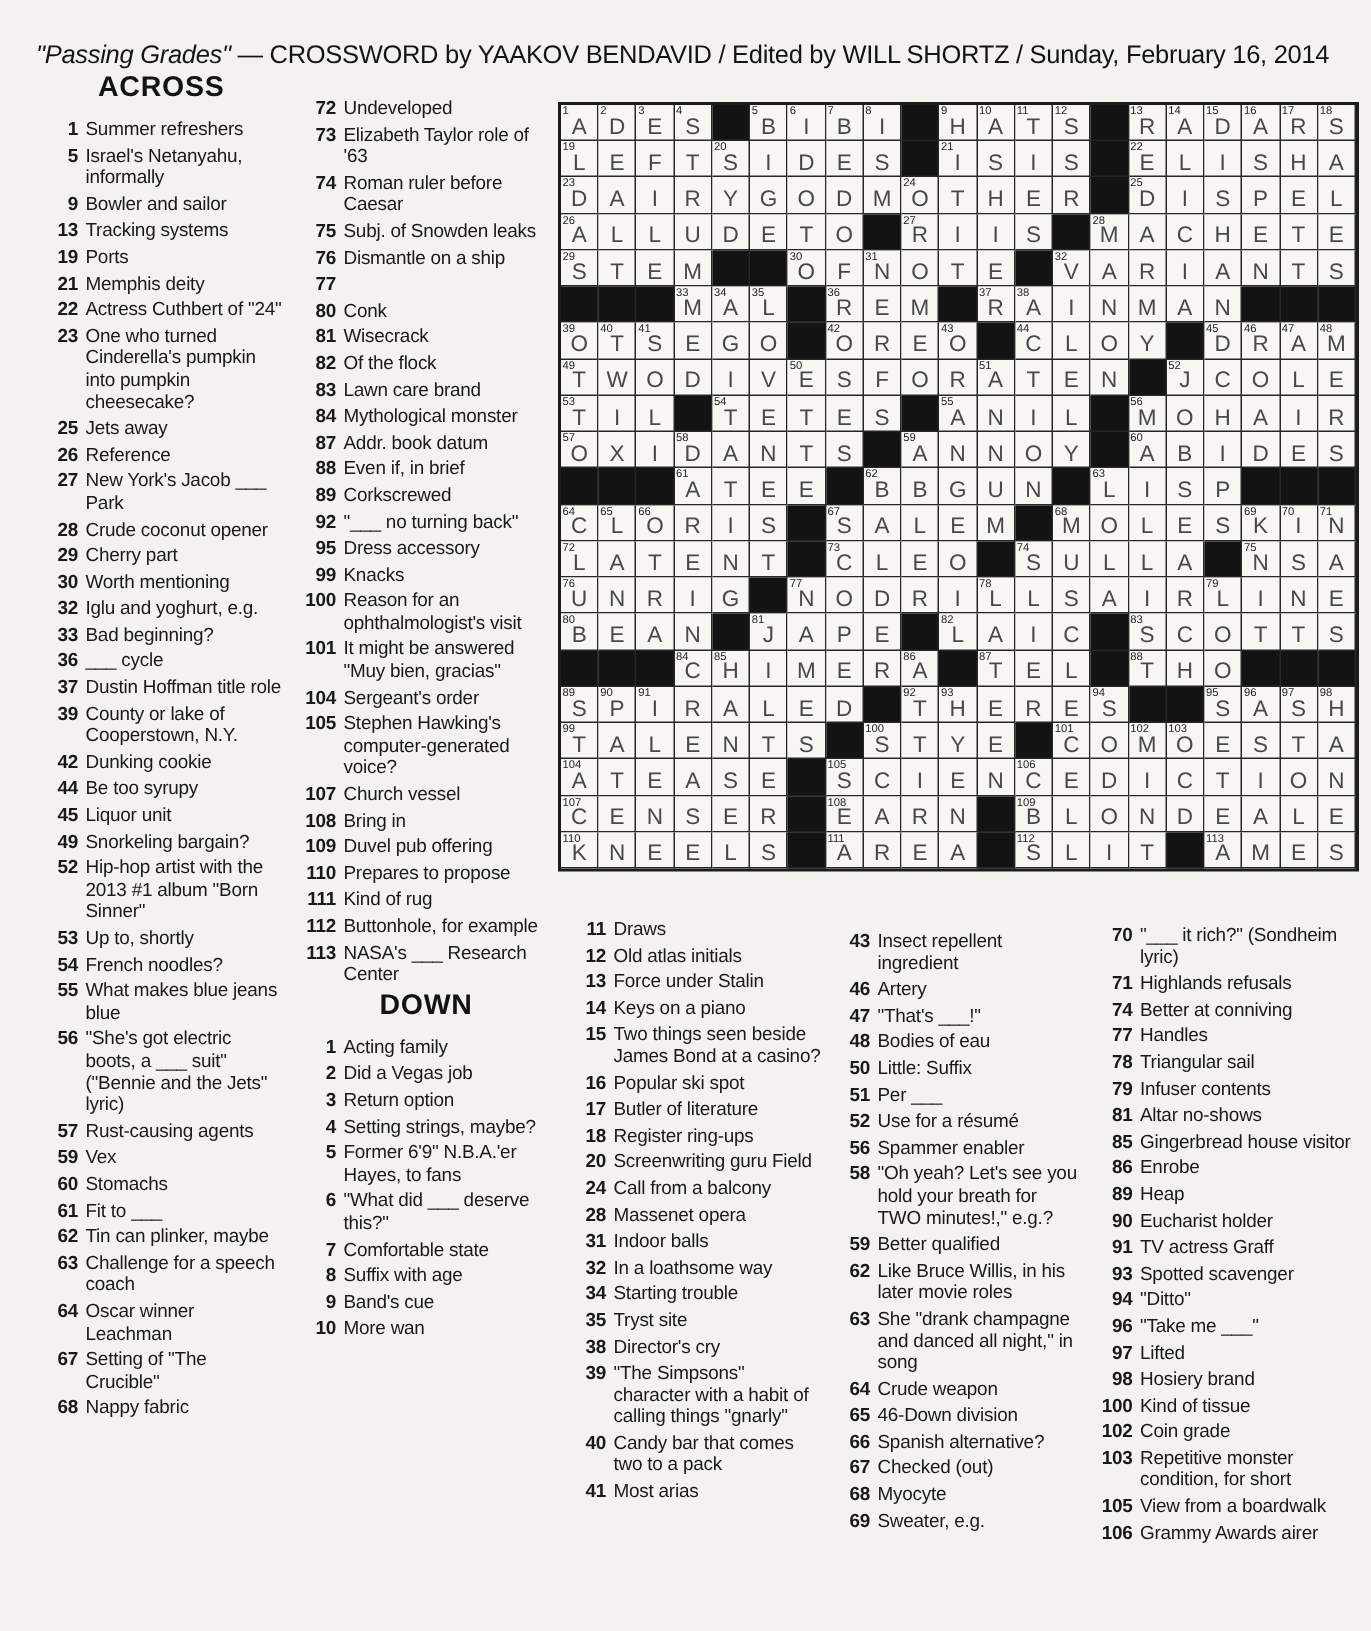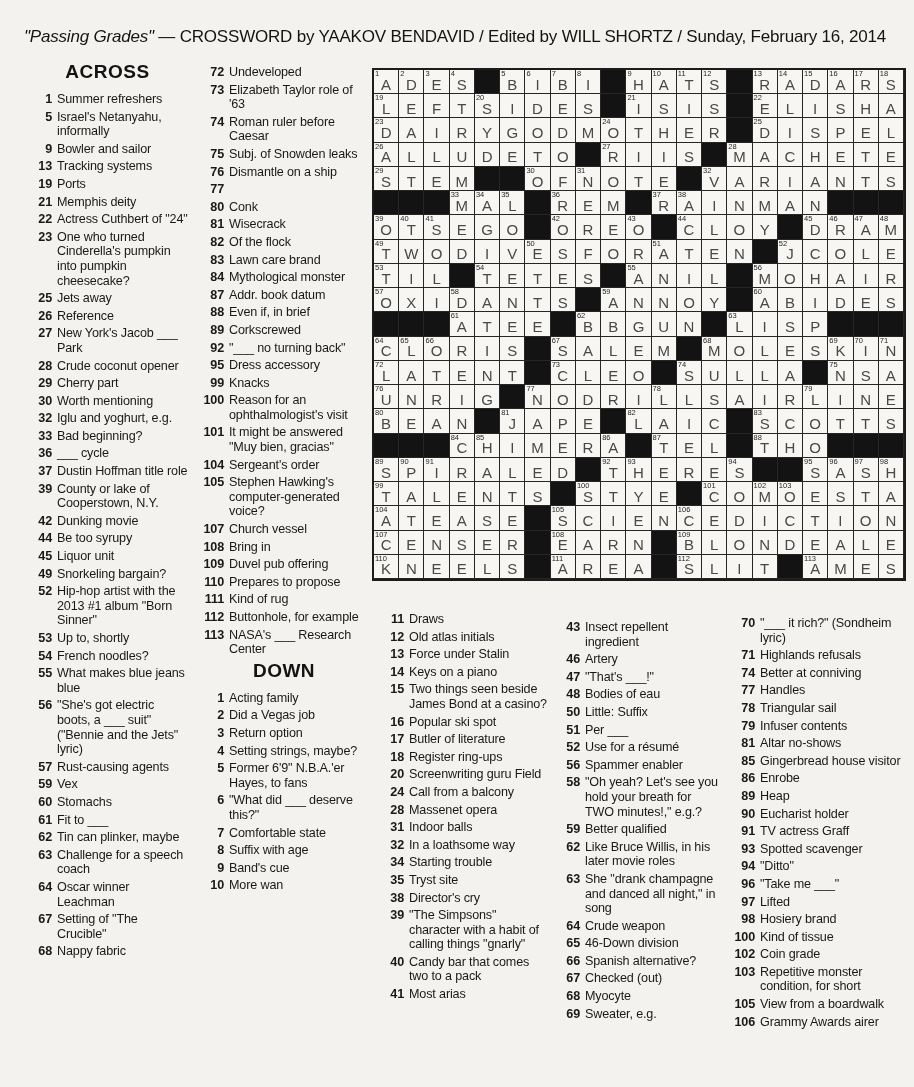--- a/index.html
+++ b/index.html
@@ -13,21 +13,21 @@
   .title{
     position:absolute;left:24px;top:27px;width:880px;
     font-size:17px;color:#141414;letter-spacing:-0.2px;white-space:nowrap;
   }
   .title .t-italic{font-style:italic;}
   .section-header{
     font-weight:700;font-size:19px;letter-spacing:0.5px;
     text-align:center;margin:0 0 9px 0;color:#131313;
   }
   .clue-col{position:absolute;}
-  .col-across-1{left:25px;top:61px;width:165px;}
+  .col-across-1{left:25px;top:48px;width:165px;}
   .col-across-2{left:197px;top:65px;width:174px;}
   .col-down-3{left:377px;top:612px;width:173px;}
   .col-down-4{left:553px;top:620px;width:169px;}
   .col-down-5{left:728px;top:616px;width:184px;}
   .clue{
     display:flex;margin-bottom:3px;
     font-size:12.6px;line-height:1.16;letter-spacing:-0.15px;color:#191919;
   }
   .clue .num{flex:0 0 27px;text-align:right;padding-right:5px;font-weight:700;}
   .clue .txt{flex:1;}
@@ -137,21 +137,21 @@
       <div class="clue">
         <span class="num">37</span>
         <span class="txt">Dustin Hoffman title role</span>
       </div>
       <div class="clue">
         <span class="num">39</span>
         <span class="txt">County or lake of Cooperstown, N.Y.</span>
       </div>
       <div class="clue">
         <span class="num">42</span>
-        <span class="txt">Dunking movie</span>
+        <span class="txt">Dunking cookie</span>
       </div>
       <div class="clue">
         <span class="num">44</span>
         <span class="txt">Be too syrupy</span>
       </div>
       <div class="clue">
         <span class="num">45</span>
         <span class="txt">Liquor unit</span>
       </div>
       <div class="clue">

